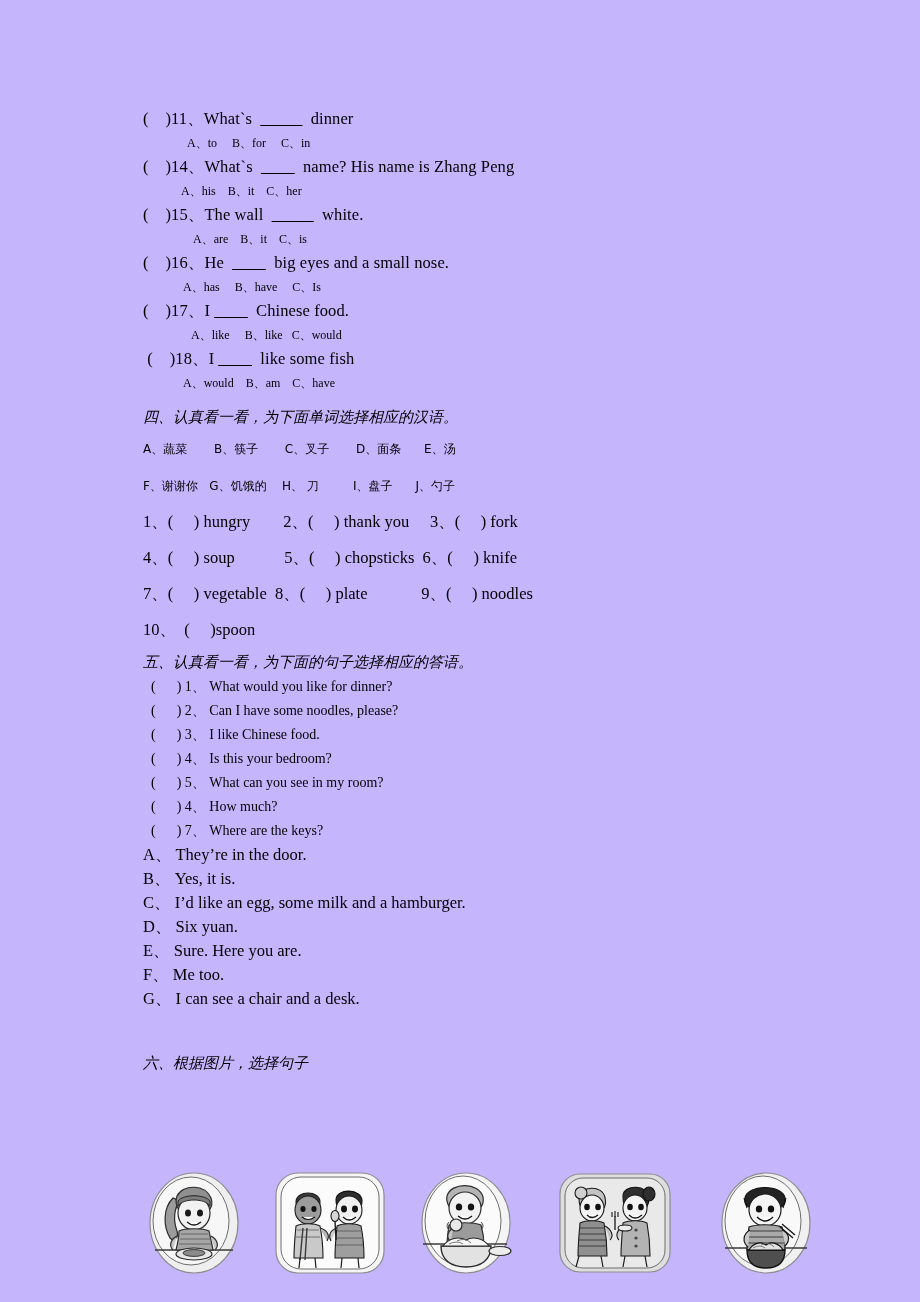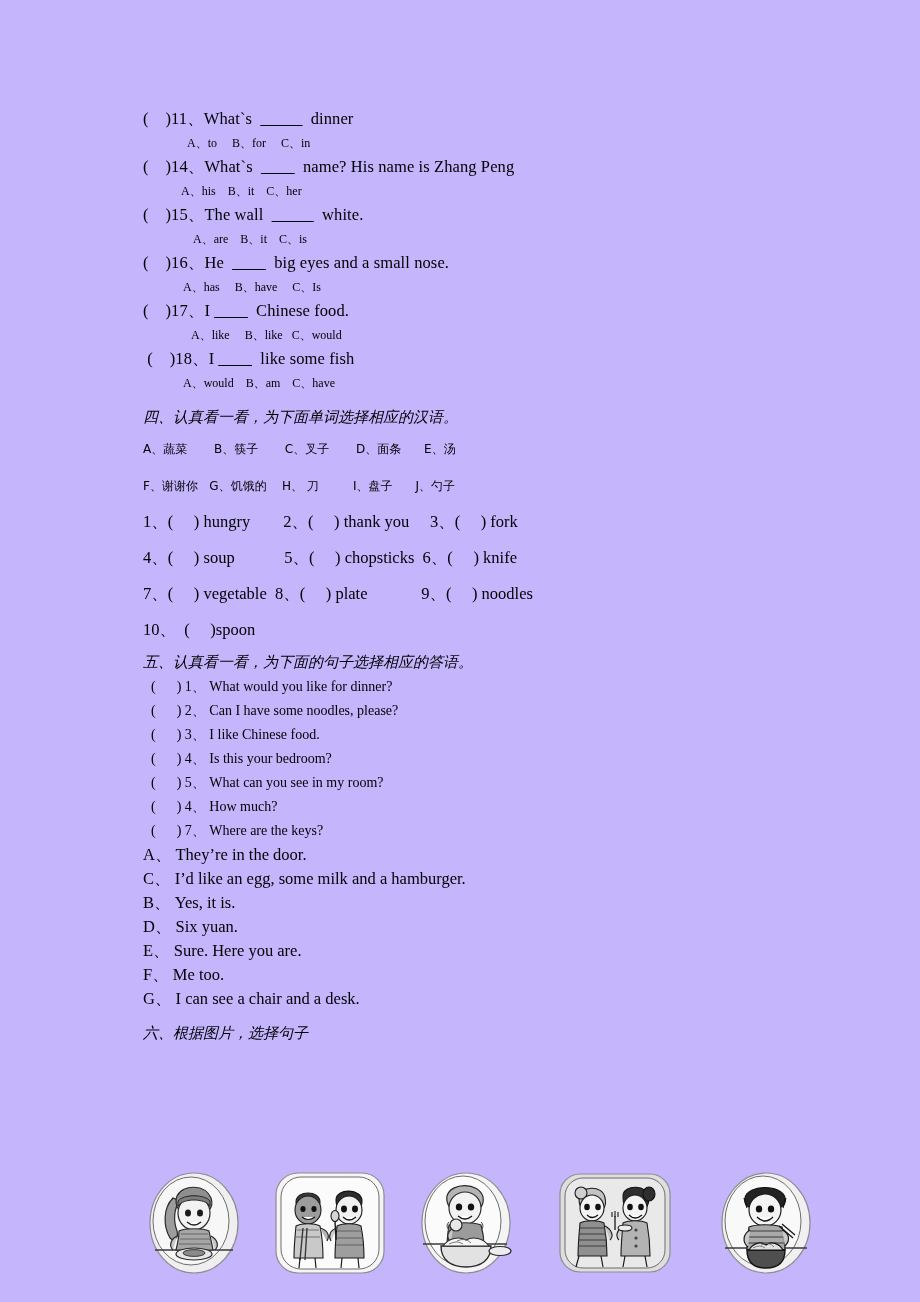--- a/index.html
+++ b/index.html
@@ -155,29 +155,29 @@
     <div>
       <div class="sec-head cn" style="margin-top:2px">五、认真看一看，为下面的句子选择相应的答语。</div>
       <div class="sent-row">(      ) 1、 What would you like for dinner?</div>
       <div class="sent-row">(      ) 2、 Can I have some noodles, please?</div>
       <div class="sent-row">(      ) 3、 I like Chinese food.</div>
       <div class="sent-row">(      ) 4、 Is this your bedroom?</div>
       <div class="sent-row">(      ) 5、 What can you see in my room?</div>
       <div class="sent-row">(      ) 4、 How much?</div>
       <div class="sent-row">(      ) 7、 Where are the keys?</div>
       <div class="ans-row">A、 They’re in the door.</div>
+      <div class="ans-row">B、 Yes, it is.</div>
       <div class="ans-row">C、 I’d like an egg, some milk and a hamburger.</div>
-      <div class="ans-row">B、 Yes, it is.</div>
       <div class="ans-row">D、 Six yuan.</div>
       <div class="ans-row">E、 Sure. Here you are.</div>
       <div class="ans-row">F、 Me too.</div>
       <div class="ans-row">G、 I can see a chair and a desk.</div>
     </div>
 
-    <div class="sec-head cn" style="margin-top:10px">六、根据图片，选择句子</div>
+    <div class="sec-head cn" style="margin-top:40px">六、根据图片，选择句子</div>
 
   </div>
 
   <div class="pic-strip">
 
     <div class="pic-cell" style="left:0px">
       <svg width="102" height="110" viewBox="0 0 102 110">
         <ellipse cx="51" cy="55" rx="44" ry="50" fill="#efefef" stroke="#8d8d8d" stroke-width="1.2"></ellipse>
         <ellipse cx="48" cy="53" rx="38" ry="44" fill="#f7f7f7" stroke="#6d6d6d" stroke-width="1"></ellipse>
         <path d="M12 82 H90" stroke="#3a3a3a" stroke-width="1.3" fill="none"></path>

